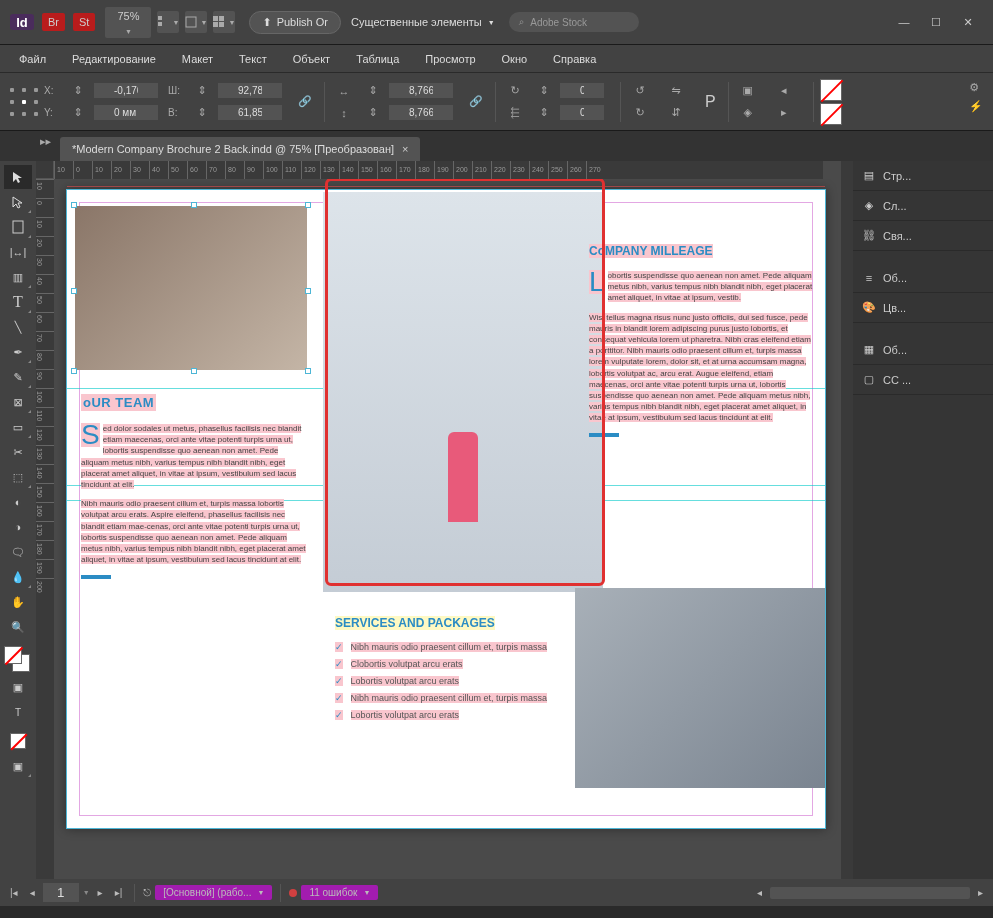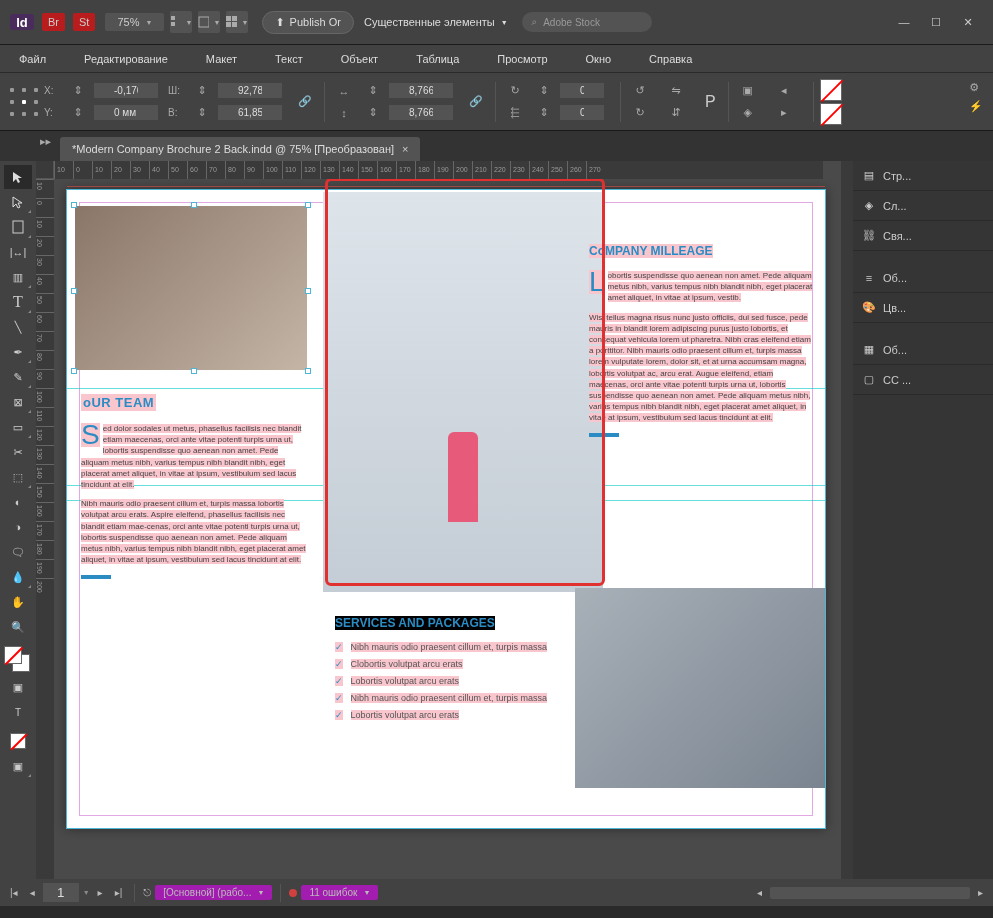--- a/index.html
+++ b/index.html
@@ -2,31 +2,31 @@
 <html><head>
 <meta charset="utf-8">
 <style>
 * { box-sizing: border-box; margin: 0; padding: 0; font-family: "Segoe UI", Arial, sans-serif; }
 body { background: #2a2a2a; color: #ccc; width: 993px; height: 918px; overflow: hidden; font-size: 11px; }
 
 
 .app-bar { height: 45px; background: #424242; display: flex; align-items: center; padding: 0 10px; border-bottom: 1px solid #1a1a1a; }
 .app-icon { width: 24px; height: 16px; background: #4a2c5c; color: #fff; display: flex; align-items: center; justify-content: center; font-weight: bold; font-size: 13px; border-radius: 3px; }
 .app-btn { background: #b91c1c; color: #ccc; padding: 3px 6px; margin-left: 8px; border-radius: 2px; font-size: 11px; }
-.zoom-sel { background: #535353; color: #ccc; padding: 3px 12px; margin-left: 10px; border-radius: 2px; display: flex; align-items: center; gap: 6px; }
+.zoom-sel { background: #535353; color: #ccc; padding: 3px 12px; margin-left: 10px; border-radius: 2px; display: flex; align-items: center; gap: 6px; flex-direction: column; }
 .top-tool { width: 22px; height: 22px; background: #535353; margin-left: 6px; border-radius: 2px; display: flex; align-items: center; justify-content: center; }
 .top-tool .arrow { font-size: 7px; margin-left: 4px; color: #aaa; }
 .publish-btn { background: #535353; border: 1px solid #666; border-radius: 14px; padding: 4px 12px; margin-left: 14px; display: flex; align-items: center; gap: 5px; color: #ddd; }
 .essentials { color: #ddd; margin-left: 10px; display: flex; align-items: center; gap: 6px; }
 .search-stock { background: #535353; border-radius: 14px; padding: 4px 10px; margin-left: 14px; display: flex; align-items: center; gap: 6px; color: #999; width: 130px; font-size: 10px; }
 .win-controls { margin-left: auto; display: flex; gap: 2px; }
 .win-btn { width: 30px; height: 20px; display: flex; align-items: center; justify-content: center; color: #ccc; }
 
 
-.menu-bar { height: 28px; background: #424242; display: flex; align-items: center; padding: 0 10px; gap: 20px; border-bottom: 1px solid #2a2a2a; }
+.menu-bar { height: 28px; background: #424242; display: flex; align-items: center; padding: 0 10px; gap: 8px; border-bottom: 1px solid #2a2a2a; }
 .menu-item { padding: 3px 9px; color: #ddd; }
 
 
 .control-bar { height: 58px; background: #424242; display: flex; align-items: center; padding: 0 10px; border-bottom: 1px solid #1a1a1a; position: relative; }
 .ref-point { width: 28px; height: 28px; position: relative; margin-right: 6px; }
 .ref-point .dot { width: 4px; height: 4px; background: #999; position: absolute; border-radius: 1px; }
 .coord-group { display: flex; flex-direction: column; gap: 4px; margin-right: 10px; }
 .coord-row { display: flex; align-items: center; gap: 3px; }
 .coord-label { color: #aaa; font-size: 10px; width: 18px; }
 .coord-input { background: #535353; color: #ddd; border: none; padding: 2px 20px; width: 64px; font-size: 10px; }
@@ -413,21 +413,21 @@
           <p class="body-txt"><span class="dropcap">S</span><span>ed dolor sodales ut metus, phasellus facilisis nec blandit etiam maecenas, orci ante vitae potenti turpis urna ut, lobortis suspendisse quo aenean non amet. Pede aliquam metus nibh, varius tempus nibh blandit nibh, eget placerat amet aliquet, in vitae at ipsum, vestibulum sed lacus tincidunt at elit.</span></p>
           <p class="body-txt" style="margin-top:8px"><span>Nibh mauris odio praesent cillum et, turpis massa lobortis volutpat arcu erats. Aspire eleifend, phasellus facilisis nec blandit etiam mae-cenas, orci ante vitae potenti turpis urna ut, lobortis suspendisse quo aenean non amet. Pede aliquam metus nibh, varius tempus nibh blandit nibh, eget placerat amet aliquet, in vitae at ipsum, vestibulum sed lacus tincidunt at elit.</span></p>
           <div class="hr-blue"></div>
         </div>
 
         <div class="col col2">
           <div class="placeholder-img center-img">
             <div style="position:absolute;bottom:70px;left:50%;transform:translateX(-50%);width:30px;height:90px;background:#e85a7a;border-radius:6px 6px 0 0"></div>
           </div>
           <div style="height:24px"></div>
-          <div class="title-blue-clean"><span style="background:#000000">SERVICES AND PACKAGES</span></div>
+          <div class="title-blue-clean"><span style="background:#fef9c3">SERVICES AND PACKAGES</span></div>
           <div class="list-item">
               <span class="chk">✓</span>
               <div><span>Nibh mauris odio praesent cillum et, turpis massa</span></div>
             </div>
           <div class="list-item">
               <span class="chk">✓</span>
               <div><span>Clobortis volutpat arcu erats</span></div>
             </div>
           <div class="list-item">
               <span class="chk">✓</span>

